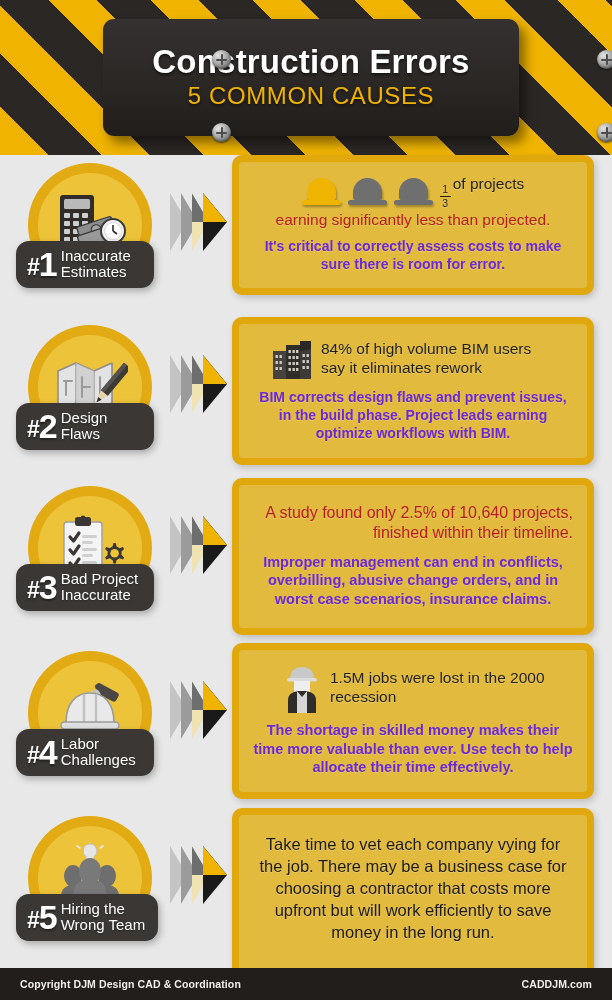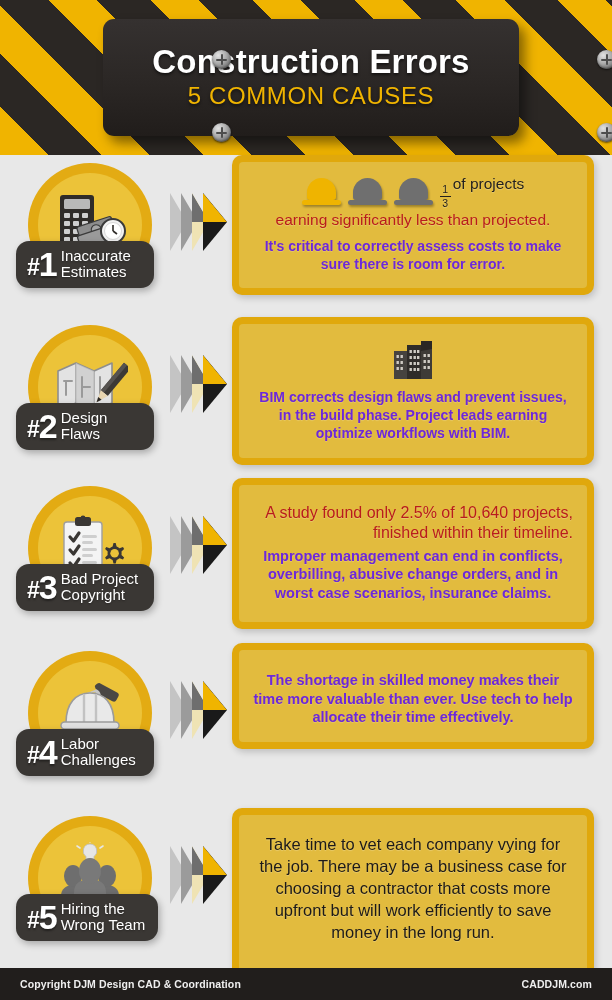--- a/index.html
+++ b/index.html
@@ -435,20 +435,21 @@
                       <rect x="26" y="31" width="2.4" height="3"></rect>
                     <rect x="32.5" y="17" width="2.4" height="3"></rect>
                       <rect x="36.5" y="17" width="2.4" height="3"></rect>
                     <rect x="32.5" y="23" width="2.4" height="3"></rect>
                       <rect x="36.5" y="23" width="2.4" height="3"></rect>
                     <rect x="32.5" y="29" width="2.4" height="3"></rect>
                       <rect x="36.5" y="29" width="2.4" height="3"></rect>
                   </g>
                 </svg>
               </div>
+              <div class="stat-text" style="max-width:235px;">84% of high volume BIM users say it eliminates rework</div>
             </div>
             <div class="body-text">BIM corrects design flaws and prevent issues, in the build phase. Project leads earning optimize workflows with BIM.</div>
           </div>
         </div>
       </div>
     </div>
 
     <div class="row" style="height:165px;">
       <div class="left-col">
         <div class="circle-outer">
@@ -474,38 +475,38 @@
                   <path fill="#3a3734" d="M14.5,0 l2.2,0 l0.9,3.6 a11,11 0 0 1 2.9,1.7 l3.5,-1.2 l1.1,1.9 l-2.6,2.6 a11,11 0 0 1 0,3.4 l2.6,2.6 l-1.1,1.9 l-3.5,-1.2 a11,11 0 0 1 -2.9,1.7 l-0.9,3.6 l-2.2,0 l-0.9,-3.6 a11,11 0 0 1 -2.9,-1.7 l-3.5,1.2 l-1.1,-1.9 l2.6,-2.6 a11,11 0 0 1 0,-3.4 l-2.6,-2.6 l1.1,-1.9 l3.5,1.2 a11,11 0 0 1 2.9,-1.7 Z"></path>
                   <circle cx="15.6" cy="10.3" r="4.3" fill="#ecc339"></circle>
                 </g>
               </svg>
             </div>
           </div>
         </div>
         <div class="badge">
           <div class="badge-num"><span class="hash">#</span><span>3</span></div>
           <div class="badge-label">Bad Project
-Copyright</div>
+Inaccurate</div>
         </div>
       </div>
 
       <div class="chevrons">
         <div class="chev c1"></div>
           <div class="chev c2"></div>
         <div class="chev c3"></div>
           <div class="chev c4"></div>
         <div class="chev c5"></div>
           <div class="chev c6"></div>
       </div>
 
       <div class="box-col">
         <div class="content-box">
           <div class="content-inner" style="padding-top:18px;padding-bottom:20px;">
             <div class="headline big">A study found only 2.5% of 10,640 projects, finished within their timeline.</div>
-            <div class="body-text" style="font-size:14.5px;margin-top:4px;">Improper management can end in conflicts, overbilling, abusive change orders, and in worst case scenarios, insurance claims.</div>
+            <div class="body-text" style="font-size:14.5px;margin-top:10px;">Improper management can end in conflicts, overbilling, abusive change orders, and in worst case scenarios, insurance claims.</div>
           </div>
         </div>
       </div>
     </div>
 
     <div class="row" style="height:165px;">
       <div class="left-col">
         <div class="circle-outer">
           <div class="circle-inner">
             <div class="icon-art">
@@ -539,20 +540,33 @@
           <div class="chev c2"></div>
         <div class="chev c3"></div>
           <div class="chev c4"></div>
         <div class="chev c5"></div>
           <div class="chev c6"></div>
       </div>
 
       <div class="box-col">
         <div class="content-box">
           <div class="content-inner">
+            <div class="stat-line">
+              <div>
+                <svg class="svg-ico" width="42" height="50" viewBox="0 0 42 50">
+                  <path d="M9 16 C9 8 14 4 21 4 C28 4 33 8 33 16 Z" fill="#c9c9c9"></path>
+                  <rect x="6" y="15" width="30" height="3.4" rx="1.7" fill="#dcdcdc"></rect>
+                  <path d="M13 18 h16 v9 a8 8 0 0 1 -16 0 z" fill="#efefef"></path>
+                  <path d="M7 50 v-13 c0-6 5-9 14-9 s14 3 14 9 v13 z" fill="#2f2c29"></path>
+                  <path d="M16 28 h10 v22 h-10 z" fill="#d6d6d6"></path>
+                  <path d="M16 28 l5 6 l5 -6 z" fill="#2f2c29"></path>
+                </svg>
+              </div>
+              <div class="stat-text" style="max-width:215px;">1.5M jobs were lost in the 2000 recession</div>
+            </div>
             <div class="body-text" style="font-size:14.5px;">The shortage in skilled money makes their time more valuable than ever. Use tech to help allocate their time effectively.</div>
           </div>
         </div>
       </div>
     </div>
 
     <div class="row" style="height:160px;">
       <div class="left-col">
         <div class="circle-outer">
           <div class="circle-inner">

